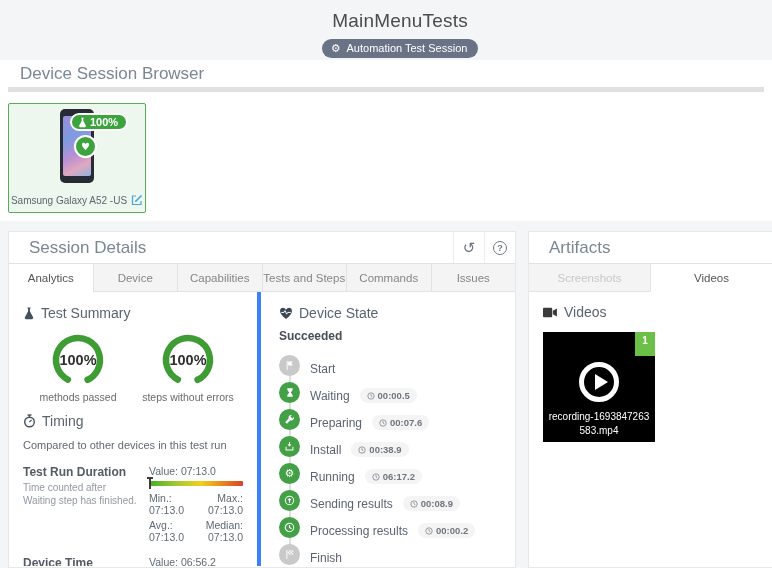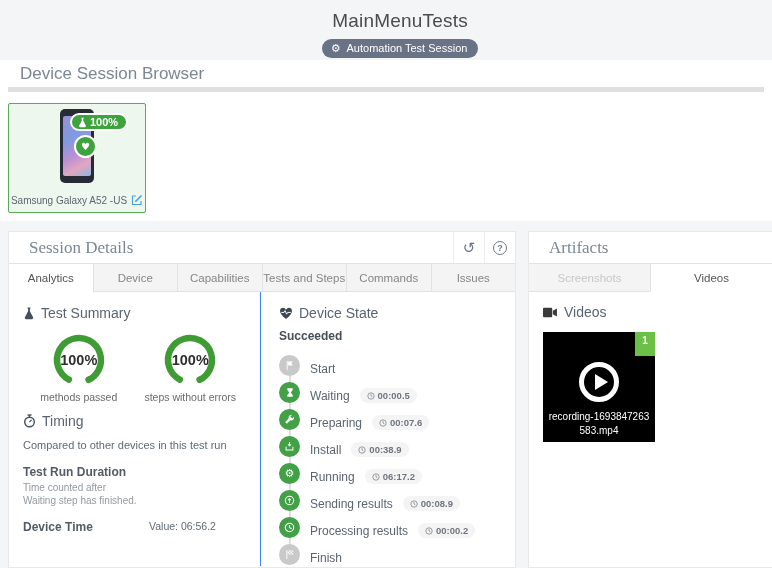--- a/index.html
+++ b/index.html
@@ -70,35 +70,35 @@
     position: absolute; bottom: 6px; width: 100%; text-align: center;
     font-size: 10px; color: #5b6670; display: flex; align-items: center; justify-content: center; gap: 4px;
   }
 
   
   .main-row { display: flex; gap: 12px; margin: 10px 0 0 8px; height: 337px; }
   .panel { background: #fff; border: 1px solid #e8e8e8; }
   .session-panel { width: 508px; flex: none; }
   .artifacts-panel { flex: 1; border-right: none; }
   .panel .panel-title-row { margin: 0; border-bottom: 1px solid #e2e2e2; }
-  .panel .panel-title { padding-left: 20px; font-family: Liberation Serif, serif; }
+  .panel .panel-title { padding-left: 20px; }
 
   .tabs { display: flex; height: 28px; text-align: center; }
   .tab {
     flex: 1; display: grid; place-items: center; font-size: 11.5px; color: #868686;
     background: #f4f4f4; border: 1px solid #e2e2e2; border-top: none; margin-left: -1px;
     cursor: pointer; white-space: nowrap;
   }
   .tab:first-child { margin-left: 0; border-left: none; }
   .tab:last-child { border-right: none; }
   .tab.active { background: #fff; border-bottom-color: #fff; color: #555; }
   .tab.disabled { color: #c8c8c8; }
 
   .session-content { display: flex; height: calc(100% - 61px); }
-  .col-left { width: 252px; border-right: 1px solid #3b82f6; padding: 10px 14px; overflow: hidden; }
+  .col-left { width: 252px; border-right: 4px solid #3b82f6; padding: 10px 14px; overflow: hidden; }
   .col-right { flex: 1; padding: 10px 14px 0 18px; overflow: hidden; }
 
   .block-header {
     display: flex; align-items: center; gap: 6px;
     font-size: 14px; color: #5a6470; margin: 3px 0 8px;
   }
   .block-header svg { flex: none; }
 
   
   .gauges { display: flex; justify-content: space-around; margin: 10px 0 8px; }
@@ -280,20 +280,32 @@
           <span>Timing</span>
         </div>
 
         <div class="compare-note">Compared to other devices in this test run</div>
 
         <div class="metric">
           <div class="m-left">
             <div class="m-name">Test Run Duration</div>
             <div class="m-desc">Time counted after Waiting step has finished.</div>
           </div>
+          <div class="m-right">
+            <div class="m-value">Value: 07:13.0</div>
+            <div class="bar">
+                <div class="bar-marker"></div>
+              </div>
+            <div class="m-stats">
+              <span>Min.: 07:13.0</span>
+              <span class="right">Max.: 07:13.0</span>
+              <span>Avg.: 07:13.0</span>
+              <span class="right">Median: 07:13.0</span>
+            </div>
+          </div>
         </div>
 
         <div class="metric">
           <div class="m-left">
             <div class="m-name">Device Time</div>
 
           </div>
           <div class="m-right">
             <div class="m-value">Value: 06:56.2</div>
 

